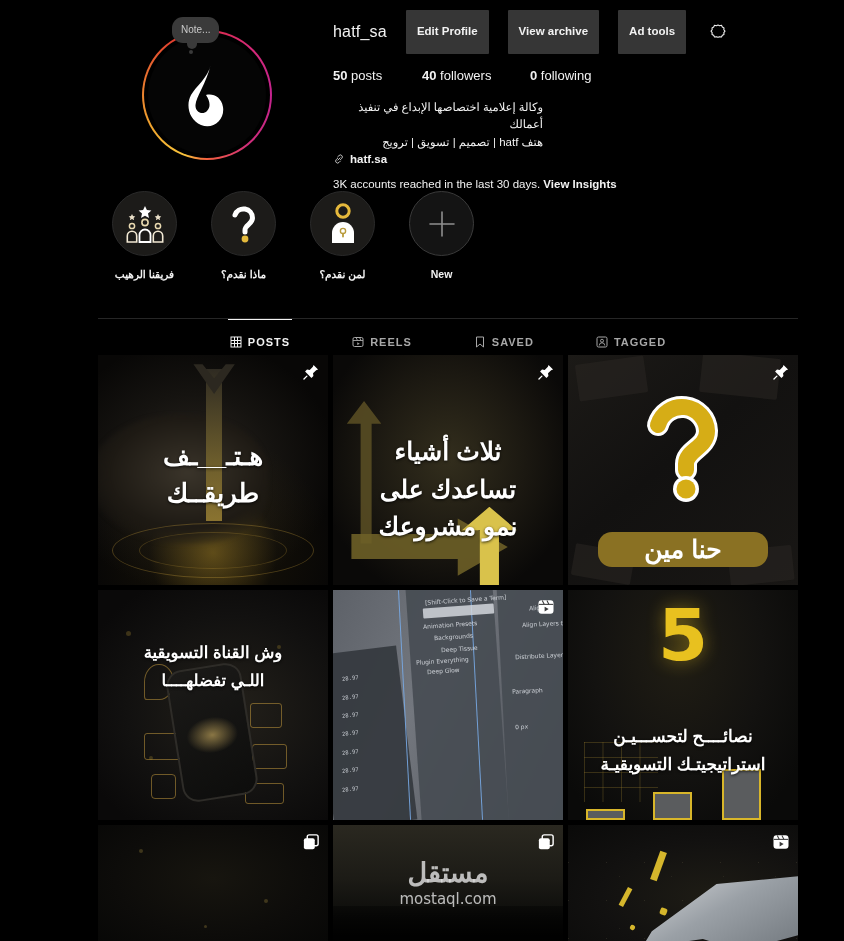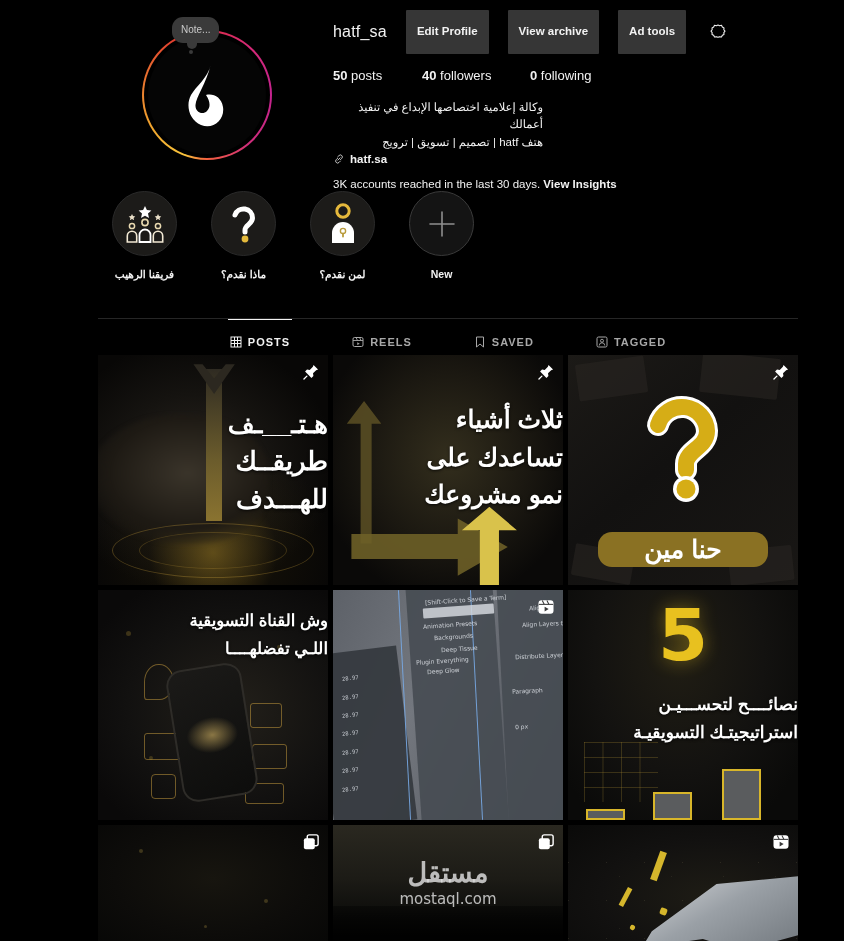--- a/index.html
+++ b/index.html
@@ -122,23 +122,24 @@
   .grid {
     position: absolute; left: 98px; top: 355px;
     width: 700px;
     display: grid; grid-template-columns: repeat(3, 230px);
     gap: 5px;
   }
   .cell { position: relative; width: 230px; height: 230px; overflow: hidden; background: #0c0c0a; }
   .cell .overlay-icon { position: absolute; top: 8px; right: 8px; width: 18px; height: 18px; z-index: 4; }
   .cell-txt {
     position: absolute; left: 0; right: 0;
-    direction: rtl; color: #fff;
+    direction: rtl; text-align: center; color: #fff;
     font-weight: bold; z-index: 3;
     text-shadow: 0 1px 3px rgba(0,0,0,.8);
+    margin-top: 32px;
   }
 
   
   .c1 { background:
       radial-gradient(circle at 50% 86%, rgba(190,150,40,.45) 0%, rgba(90,70,18,.10) 28%, rgba(0,0,0,0) 52%),
       radial-gradient(ellipse at 42% 48%, #2b2620 0%, #151310 42%, #080706 75%),
       #050505; }
   .c1 .hand { position: absolute; left: -4%; top: 26%; width: 78%; height: 56%;
       background: radial-gradient(ellipse at 55% 45%, #3a342a 0%, #1e1a14 55%, rgba(0,0,0,0) 78%);
       border-radius: 50% 46% 40% 52%; filter: blur(2px); }
@@ -389,21 +390,20 @@
 
     <div class="cell c1">
       <div class="hand"></div>
       <div class="arrow"></div>
       <div class="arrowhead"></div>
       <div class="ring"></div>
       <div class="ring2"></div>
       <div class="cell-txt txt">
         <div>هـتـ__ـف</div>
         <div>طريقــك</div>
-        <div>للهـــدف</div>
       </div>
       <svg class="overlay-icon" viewBox="0 0 24 24">
         <path d="M15.4 2.6 L21.4 8.6 L18.9 9.5 L14.7 13.7 L15.2 17.3 L12.6 19.9 L4.1 11.4 L6.7 8.8 L10.3 9.3 L14.5 5.1 Z" fill="#ffffff"></path>
         <path d="M6.5 17.5 L2.6 21.4" stroke="#ffffff" stroke-width="1.8" stroke-linecap="round"></path>
       </svg>
     </div>
 
     <div class="cell c2">
       <div class="ar1"></div>
       <div class="ar2"></div>

